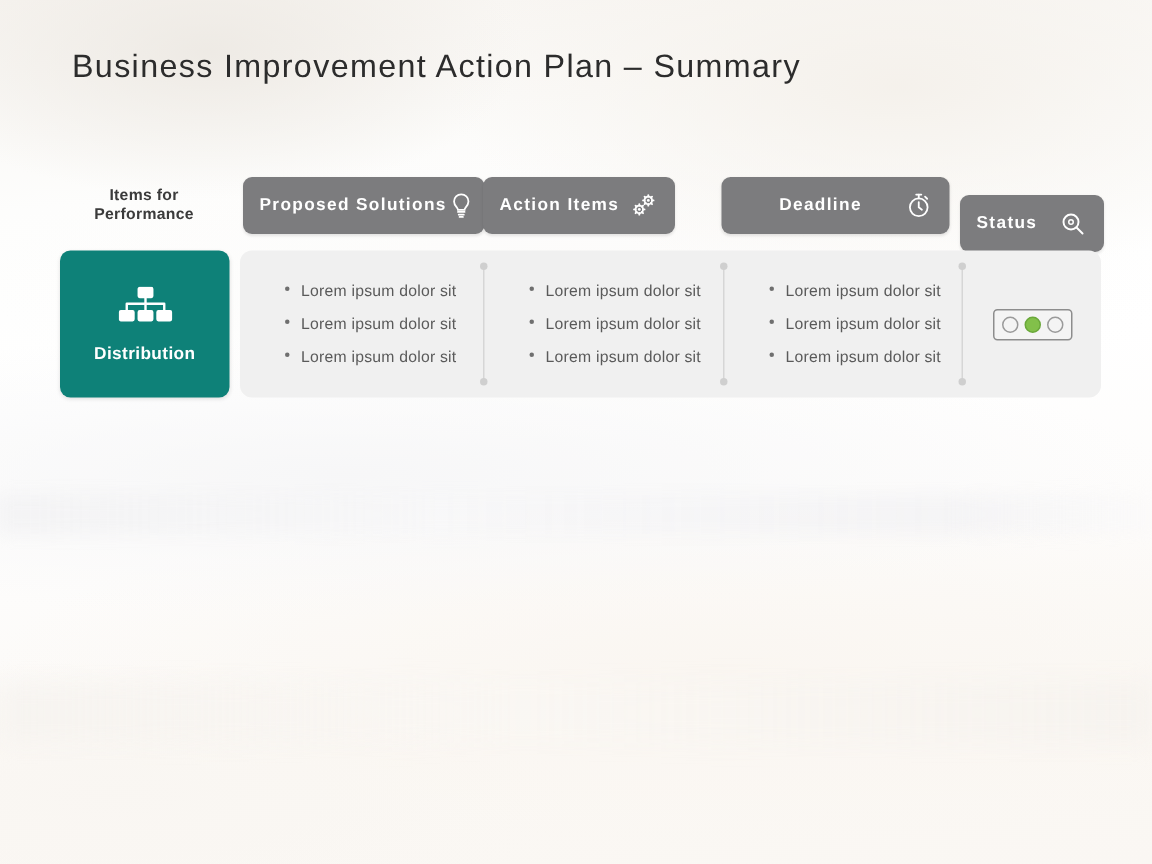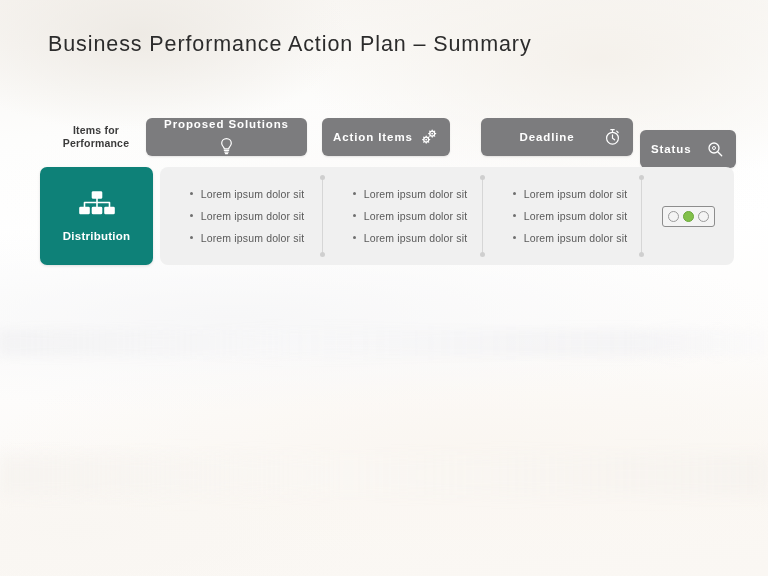--- a/index.html
+++ b/index.html
@@ -75,21 +75,21 @@
     white-space: nowrap;
     flex: 1 1 auto;
   }
   .hdr-icon {
     flex: 0 0 auto;
     width: 20px; height: 20px;
     display: flex; align-items: center; justify-content: center;
   }
   .hdr-icon svg { display: block; }
 
-  #hdr-proposed { left: 146px; width: 161px; flex-direction: column; }
+  #hdr-proposed { left: 162px; width: 161px; }
   #hdr-action   { left: 322px; width: 128px; }
   #hdr-deadline { left: 481px; width: 152px; text-align: center; }
   #hdr-status   { left: 640px; width: 96px; margin-top: 12px;  }
 
   
   #area-caption {
     position: absolute;
     left: 40px;
     top: 118px;
     width: 112px;
@@ -230,21 +230,21 @@
     border-color: #6aa83a;
   }
 </style>
 </head>
 <body>
 
 <div id="slide-bg"></div>
 <div id="slide-bg-streak"></div>
 <div id="slide-bg-streak2"></div>
 
-<div id="title">Business Performance Action Plan – Summary</div>
+<div id="title">Business Improvement Action Plan – Summary</div>
 
 <div id="area-caption">
   <span>Items for</span>
   <span>Performance</span>
 </div>
 
 <div class="hdr-bar" id="hdr-proposed">
   <span class="hdr-label">Proposed Solutions</span>
   <span class="hdr-icon">
     <svg width="17" height="18" viewBox="0 0 17 18" fill="none" stroke="#ffffff" stroke-width="1.2">

